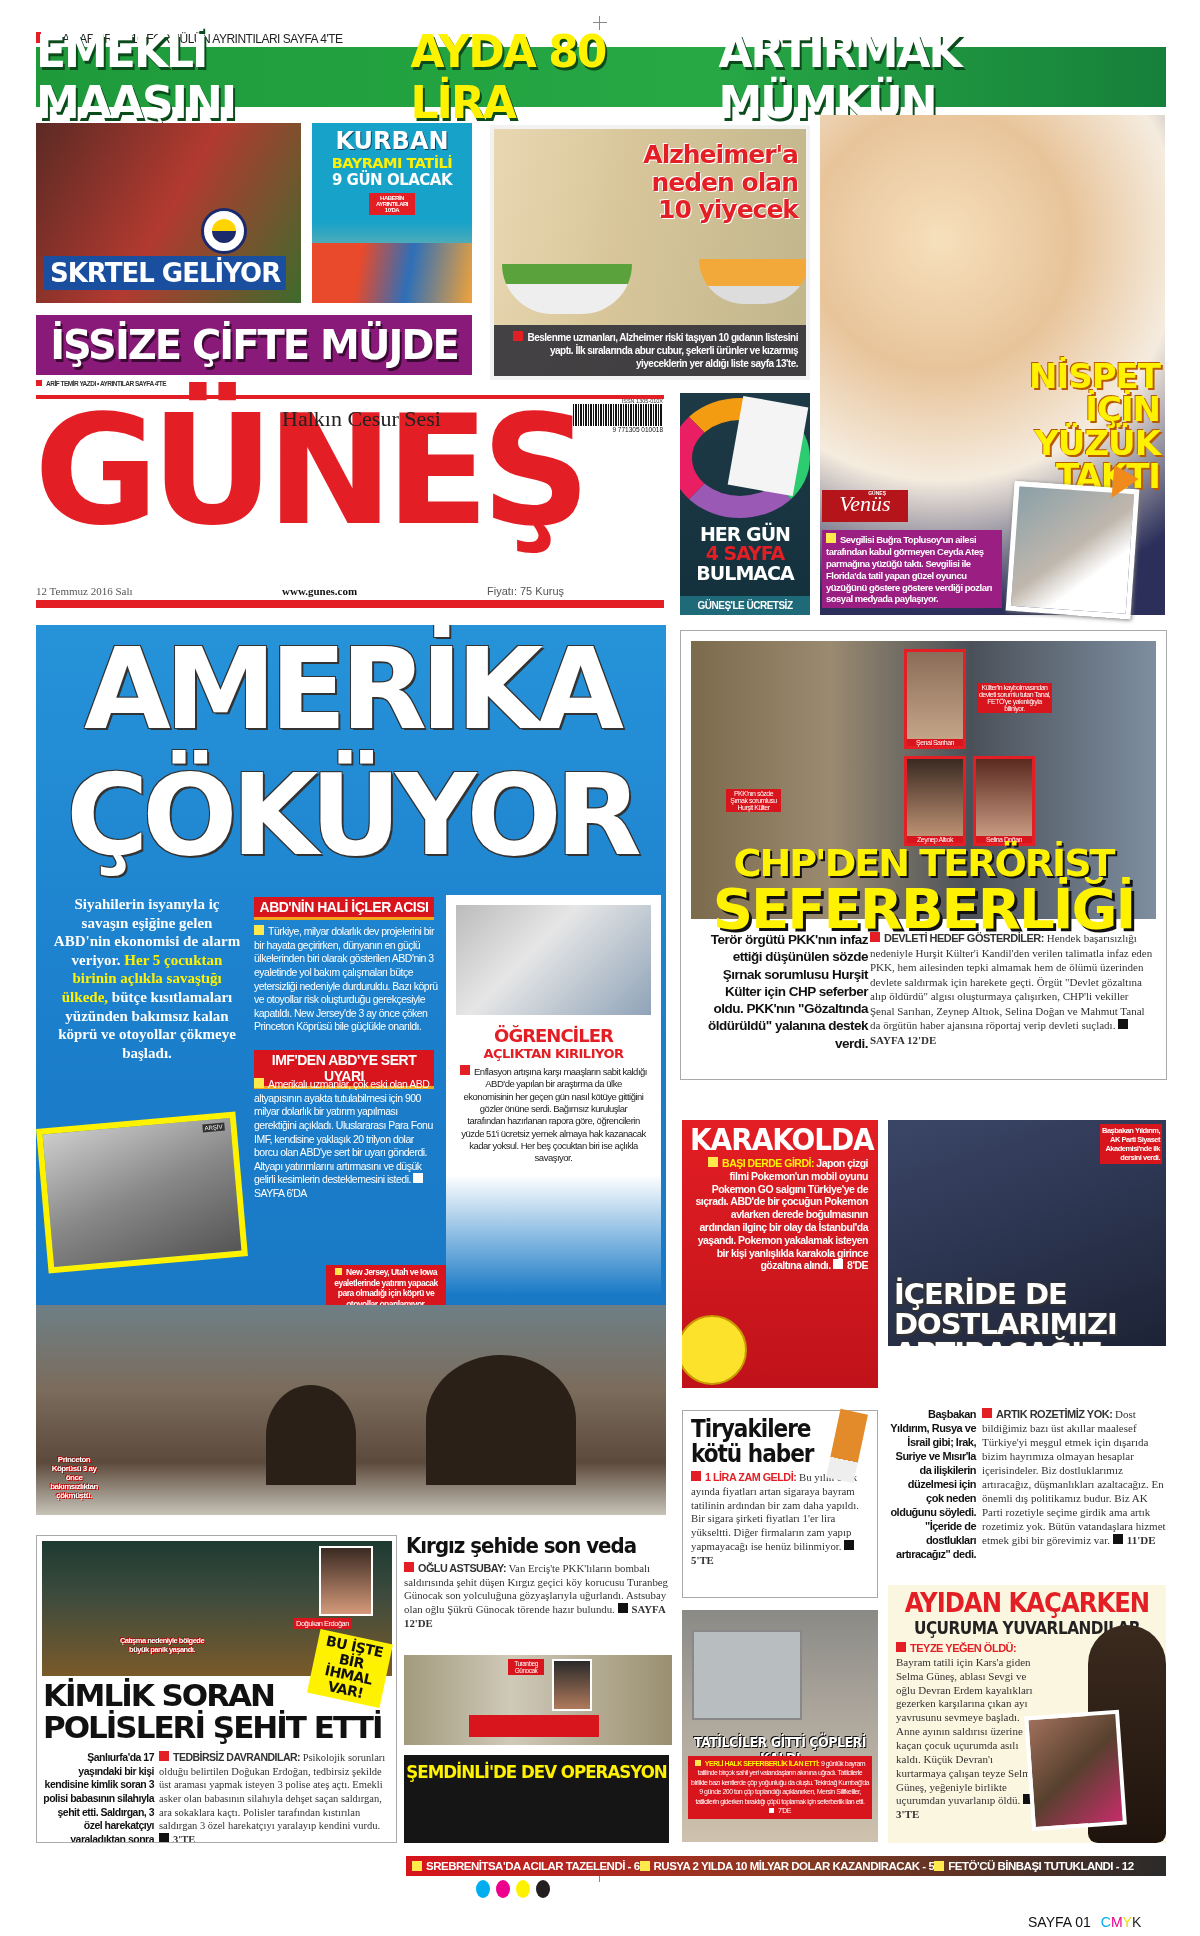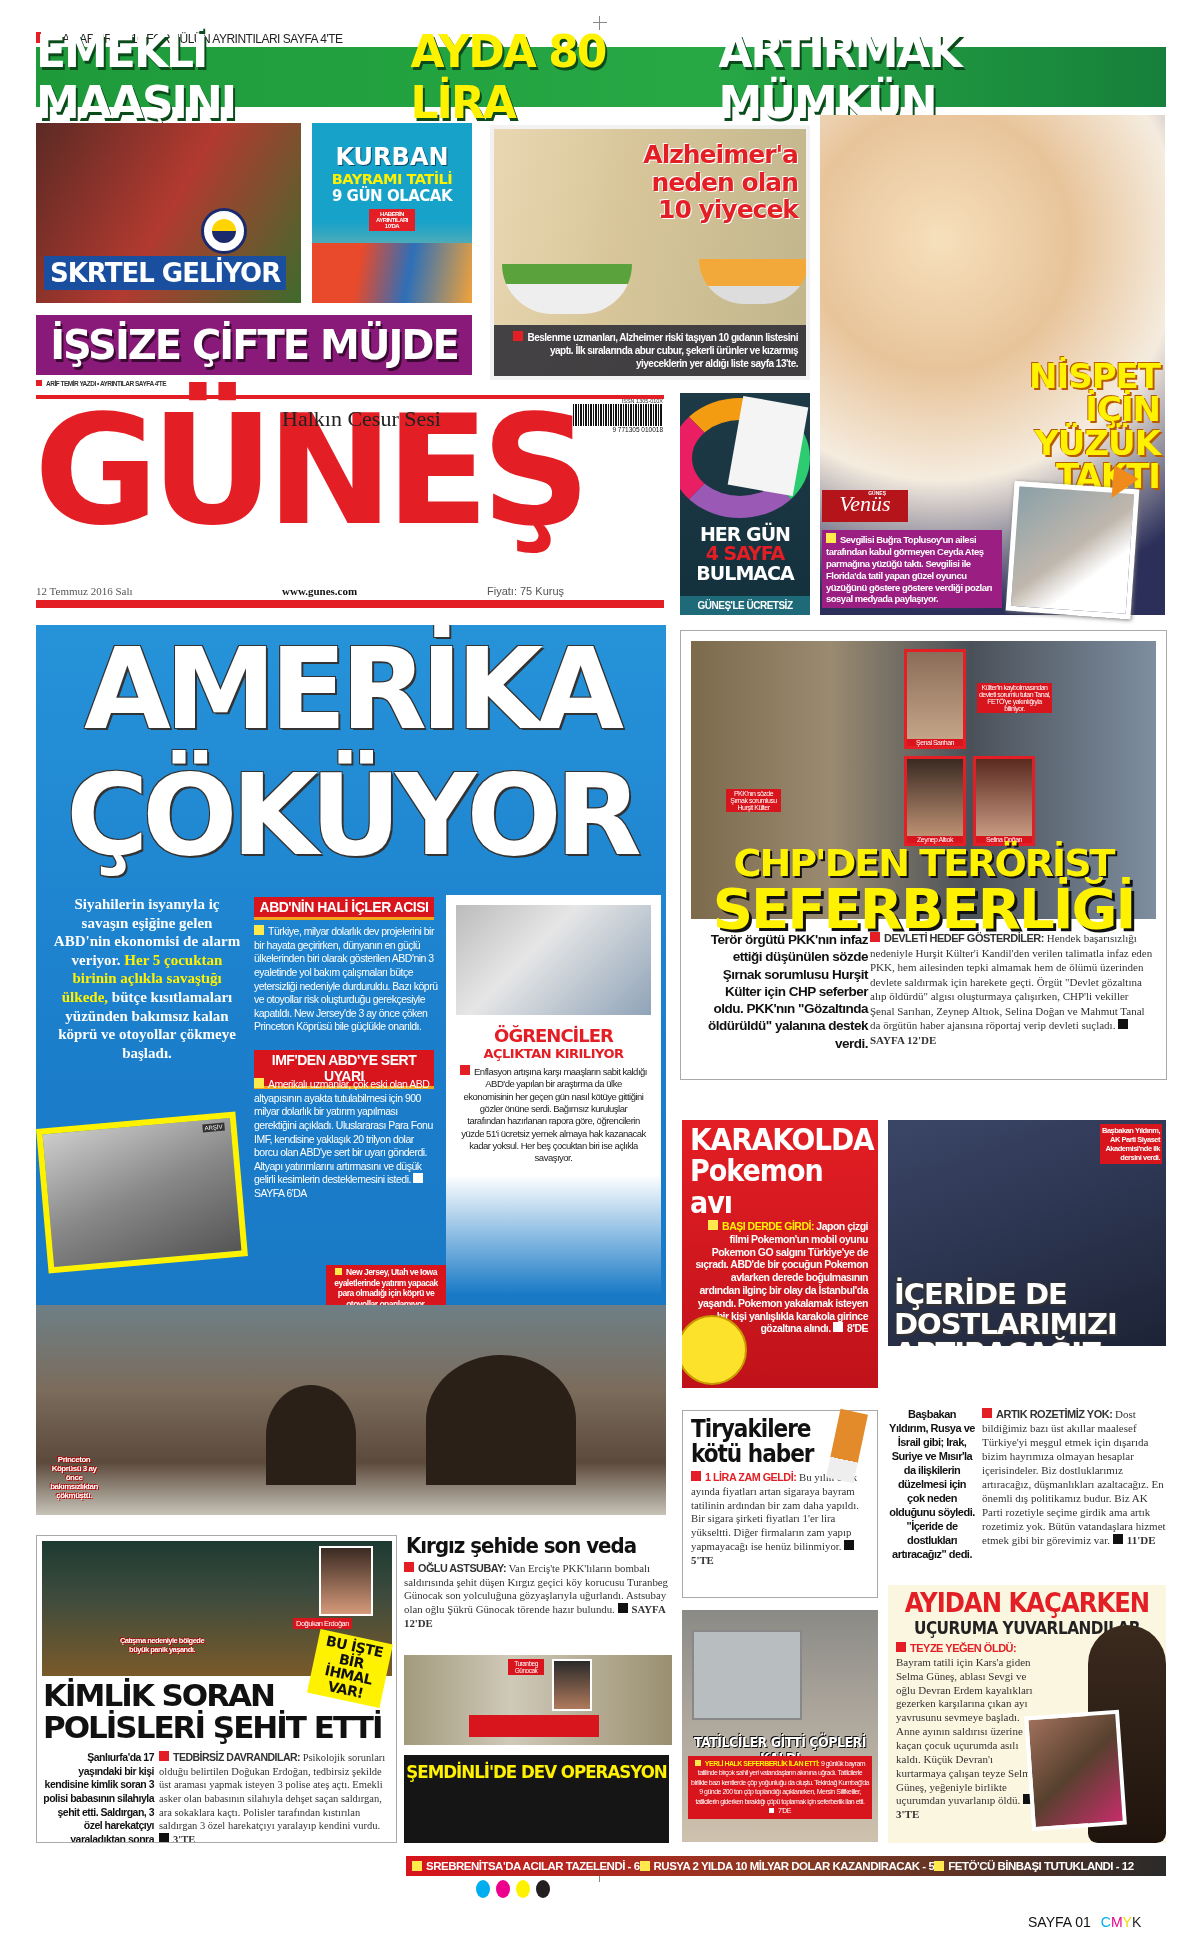--- a/index.html
+++ b/index.html
@@ -33,21 +33,21 @@
 </div>
 
 <div class="abs" style="left:36px;top:123px;width:265px;height:180px;background:linear-gradient(120deg,#5b2a24,#b23a30 50%,#3e6b2c);overflow:hidden">
   <div class="abs" style="left:165px;top:85px;width:46px;height:46px;border-radius:50%;background:#fff;border:3px solid #1a2a6c;display:flex;align-items:center;justify-content:center">
       <div style="width:24px;height:24px;border-radius:50%;background:linear-gradient(#ffd400 50%,#1a2a6c 50%)"></div>
     </div>
   <div class="abs heavy" style="left:8px;top:133px;background:#1a4fa0;color:#fff;font-size:26px;padding:2px 6px;letter-spacing:-1px">SKRTEL GELİYOR</div>
 </div>
 
 <div class="abs" style="left:312px;top:123px;width:160px;height:180px;background:linear-gradient(#17a2c9 55%,#e6c68a);overflow:hidden;text-align:center">
-  <div class="heavy" style="color:#fff;font-size:24px;margin-top:20px;text-shadow:1px 1px 0 #0a4a6a">KURBAN</div>
+  <div class="heavy" style="color:#fff;font-size:24px;margin-top:4px;text-shadow:1px 1px 0 #0a4a6a">KURBAN</div>
   <div class="heavy" style="color:#fff200;font-size:14.5px;letter-spacing:-0.5px">BAYRAMI TATİLİ</div>
   <div class="heavy" style="color:#fff;font-size:15px;letter-spacing:-0.5px">9 GÜN OLACAK</div>
   <div class="cond" style="margin:4px auto 0;width:46px;background:#e31e24;color:#fff;font-size:6px;font-weight:bold;padding:2px">HABERİN AYRINTILARI 10'DA</div>
   <div class="abs" style="left:0;bottom:0;width:160px;height:60px;background:linear-gradient(100deg,#e84a2b 30%,#2e6fb8 60%,#f0a23a)"></div>
 </div>
 
 <div class="abs" style="left:490px;top:125px;width:320px;height:255px;background:linear-gradient(100deg,#e9d7b3,#d8c69a 40%,#c0b58c);overflow:hidden;border:4px solid #f2f2f2">
   <div class="abs" style="left:8px;top:135px;width:130px;height:50px;border-radius:0 0 60px 60px;background:linear-gradient(#5aa23c 40%,#eee 40%)"></div>
   <div class="abs" style="left:205px;top:130px;width:110px;height:45px;border-radius:0 0 50px 50px;background:linear-gradient(#f2a93a 60%,#ddd 60%)"></div>
   <div class="abs heavy" style="right:8px;top:12px;width:160px;text-align:right;color:#e31e24;font-size:25px;line-height:1.1;letter-spacing:-1px;text-shadow:1px 1px 0 #fff,-1px -1px 0 #fff">Alzheimer'a neden olan 10 yiyecek</div>
@@ -154,36 +154,35 @@
   <div class="abs heavy" style="left:10px;top:210px;width:465px;text-align:center;color:#fff200;font-size:38px;letter-spacing:-2px;text-shadow:2px 2px 0 #111">CHP'DEN TERÖRİST</div>
   <div class="abs heavy" style="left:10px;top:245px;width:465px;text-align:center;color:#fff200;font-size:56px;letter-spacing:-2px;text-shadow:3px 3px 0 #111">SEFERBERLİĞİ</div>
   <div class="abs cond" style="left:12px;top:300px;width:175px;text-align:right;font-size:13.5px;font-weight:bold;line-height:1.28">Terör örgütü PKK'nın infaz ettiği düşünülen sözde Şırnak sorumlusu Hurşit Külter için CHP seferber oldu. PKK'nın "Gözaltında öldürüldü" yalanına destek verdi.</div>
   <div class="abs serif" style="left:189px;top:300px;width:285px;font-size:11px;line-height:1.32;color:#333">
     <span class="sq"></span><b class="cond" style="font-family:'Liberation Sans',sans-serif">DEVLETİ HEDEF GÖSTERDİLER:</b> <span>Hendek başarısızlığı nedeniyle Hurşit Külter'i Kandil'den verilen talimatla infaz eden PKK, hem ailesinden tepki almamak hem de ölümü üzerinden devlete saldırmak için harekete geçti. Örgüt "Devlet gözaltına alıp öldürdü" algısı oluşturmaya çalışırken, CHP'li vekiller Şenal Sarıhan, Zeynep Altıok, Selina Doğan ve Mahmut Tanal da örgütün haber ajansına röportaj verip devleti suçladı.</span> <span class="sq k"></span><b>SAYFA 12'DE</b>
   </div>
 </div>
 
 <div class="abs" style="left:682px;top:1120px;width:196px;height:268px;background:linear-gradient(#e31e24,#c0121a);overflow:hidden">
   <div class="cond heavy" style="color:#fff;font-size:31px;padding:4px 8px 0;letter-spacing:-1px;line-height:1">KARAKOLDA</div>
-  <div class="cond heavy" style="color:#fff;font-size:30px;padding:0 8px;letter-spacing:-1px;line-height:1.05">Pokemon avı</div>
   <div class="cond" style="color:#fff;font-size:10.5px;font-weight:bold;padding:2px 10px;line-height:1.22;text-align:right">
     <span class="sq y"></span><span style="color:#fff200">BAŞI DERDE GİRDİ:</span> <span>Japon çizgi filmi Pokemon'un mobil oyunu Pokemon GO salgını Türkiye'ye de sıçradı. ABD'de bir çocuğun Pokemon avlarken derede boğulmasının ardından ilginç bir olay da İstanbul'da yaşandı. Pokemon yakalamak isteyen bir kişi yanlışlıkla karakola girince gözaltına alındı.</span> <span class="sq" style="background:#fff"></span><span>8'DE</span>
   </div>
   <div class="abs" style="left:-5px;top:195px;width:70px;height:70px;border-radius:50%;background:#fce22a;border:2px solid #c89a00"></div>
 </div>
 
 <div class="abs" style="left:888px;top:1120px;width:278px;height:226px;background:linear-gradient(160deg,#3b4566,#2c3550 50%,#1d2336);overflow:hidden">
   <div class="abs cond" style="right:4px;top:4px;width:62px;background:#d8141c;color:#fff;font-size:7.5px;font-weight:bold;text-align:right;padding:2px;line-height:1.2">Başbakan Yıldırım, AK Parti Siyaset Akademisi'nde ilk dersini verdi.</div>
   <div class="abs heavy outline-w" style="left:6px;top:160px;font-size:29px;line-height:1.02;letter-spacing:-1px">
     <div>İÇERİDE DE</div>
       <div>DOSTLARIMIZI</div>
       <div>ARTIRACAĞIZ</div>
   </div>
 </div>
-<div class="abs cond" style="left:888px;top:1408px;width:88px;text-align:center;font-size:11px;font-weight:bold;line-height:1.27">Başbakan Yıldırım, Rusya ve İsrail gibi; Irak, Suriye ve Mısır'la da ilişkilerin düzelmesi için çok neden olduğunu söyledi. "İçeride de dostlukları artıracağız" dedi.</div>
+<div class="abs cond" style="left:888px;top:1408px;width:88px;text-align:right;font-size:11px;font-weight:bold;line-height:1.27">Başbakan Yıldırım, Rusya ve İsrail gibi; Irak, Suriye ve Mısır'la da ilişkilerin düzelmesi için çok neden olduğunu söyledi. "İçeride de dostlukları artıracağız" dedi.</div>
 <div class="abs serif" style="left:982px;top:1408px;width:185px;font-size:11px;line-height:1.27;color:#333">
   <span class="sq"></span><b class="cond" style="font-family:'Liberation Sans',sans-serif">ARTIK ROZETİMİZ YOK:</b> <span>Dost bildiğimiz bazı üst akıllar maalesef Türkiye'yi meşgul etmek için dışarıda bizim hayrımıza olmayan hesaplar içerisindeler. Biz dostluklarımız artıracağız, düşmanlıkları azaltacağız. En önemli dış politikamız budur. Biz AK Parti rozetiyle seçime girdik ama artık rozetimiz yok. Bütün vatandaşlara hizmet etmek gibi bir görevimiz var.</span> <span class="sq k"></span><b>11'DE</b>
 </div>
 
 <div class="abs" style="left:682px;top:1410px;width:196px;height:188px;border:1px solid #aaa;background:#fff">
   <div class="abs" style="left:150px;top:0;width:28px;height:70px;background:linear-gradient(#e38b2a 70%,#eee 70%);transform:rotate(12deg)"></div>
   <div class="cond heavy" style="font-size:24px;padding:6px 8px 0;width:150px;line-height:1.05;letter-spacing:-1px">Tiryakilere kötü haber</div>
   <div class="serif" style="font-size:10.8px;padding:4px 8px;line-height:1.27;color:#333">
     <span class="sq"></span><b class="cond" style="font-family:'Liberation Sans',sans-serif;color:#e31e24">1 LİRA ZAM GELDİ:</b> <span>Bu yılın ocak ayında fiyatları artan sigaraya bayram tatilinin ardından bir zam daha yapıldı. Bir sigara şirketi fiyatları 1'er lira yükseltti. Diğer firmaların zam yapıp yapmayacağı ise henüz bilinmiyor.</span> <span class="sq k"></span><b>5'TE</b>
   </div>

